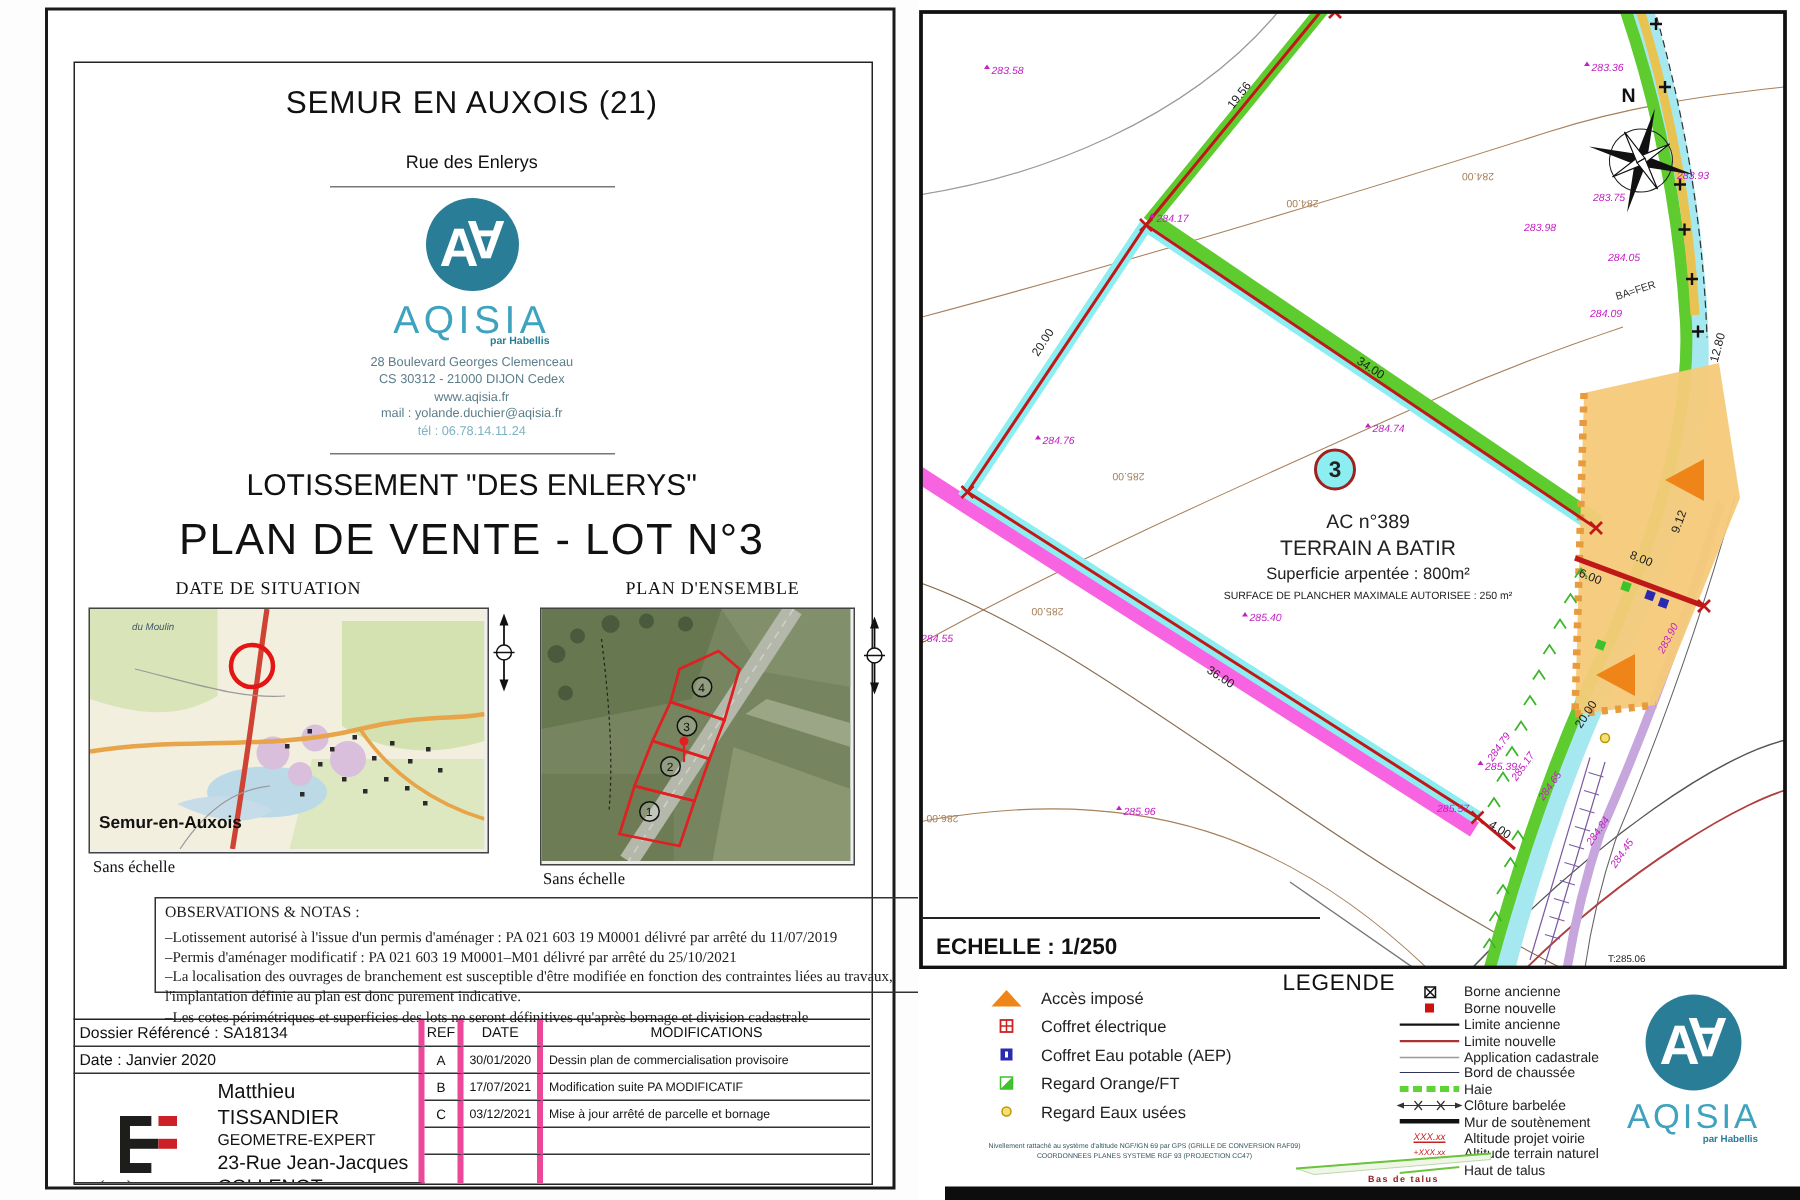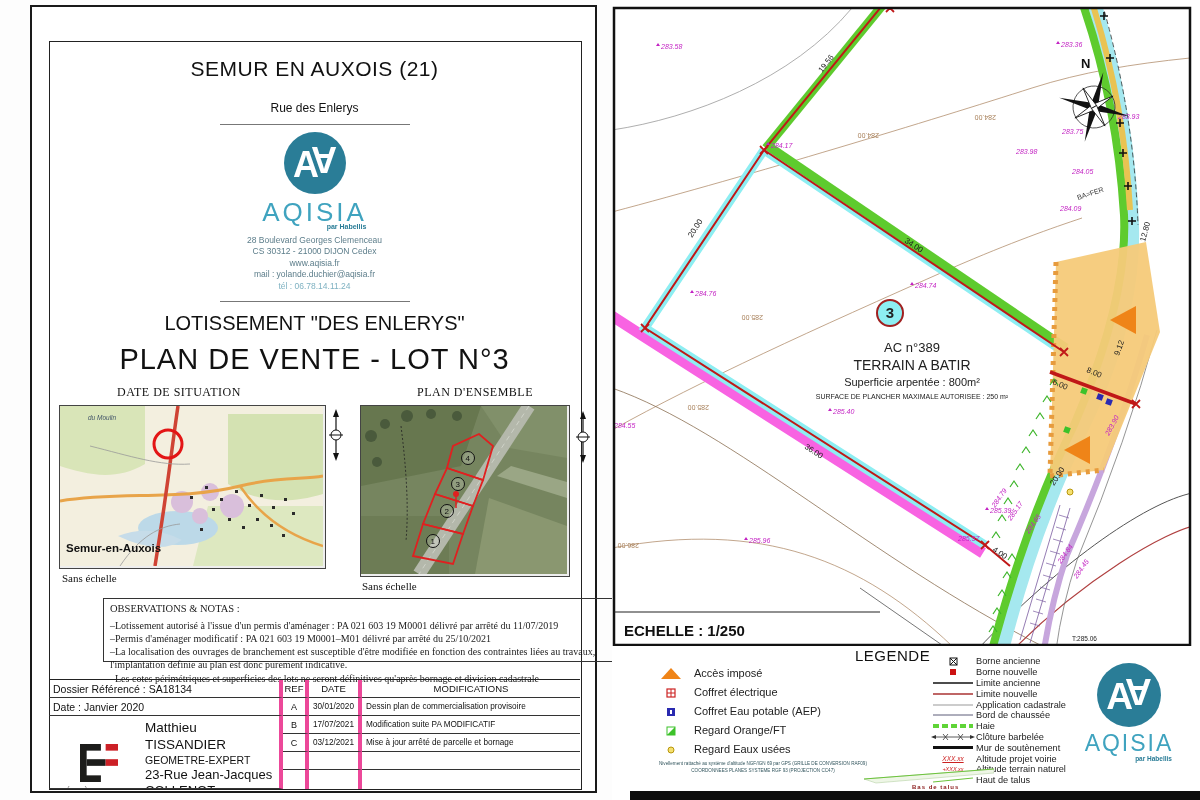--- a/index.html
+++ b/index.html
@@ -42,21 +42,21 @@
   .surv-logo-label{font-size:7.2px;font-weight:bold;color:#2b2b2b;letter-spacing:.4px;margin-top:2px;}
   .surv-right{flex:1;white-space:normal;line-height:1.25;}
   .surv-name{font-size:13.5px;margin-top:2px;}
   .surv-role{font-size:10.5px;}
   .surv-line{font-size:13px;}
   
   #right-panel{position:absolute;left:612px;top:0;width:588px;height:800px;background:#fff;}
   #legend{position:absolute;left:0;top:646px;width:588px;height:154px;background:#fff;}
   .legend-title{position:absolute;left:243px;top:1px;font-size:15px;letter-spacing:.5px;}
   .lg-left{position:absolute;left:36px;top:14px;}
-  .lg-row{display:flex;align-items:flex-end;height:19px;}
+  .lg-row{display:flex;align-items:flex-start;height:19px;}
   .lg-sym{width:46px;display:flex;justify-content:center;align-items:center;}
   .lg-lab{font-size:11px;color:#222;}
   .tri-orange{width:0;height:0;border-left:10px solid transparent;border-right:10px solid transparent;border-bottom:11px solid #ef8418;}
   .sw-acces{width:30px;height:13px;background:#f6ca79;}
   .lg-note{font-size:4.6px;color:#33565e;text-align:center;width:230px;line-height:1.5;margin-top:6px;}
   .lg-right{position:absolute;left:318px;top:10px;}
   .lg-row2{display:flex;align-items:center;height:10.8px;}
   .lg-sym2{width:46px;display:flex;justify-content:center;align-items:center;}
   .lg-lab2{font-size:9.2px;color:#222;}
   .alt-sample{font-size:6.5px;color:#cc2020;text-decoration:underline;font-style:italic;}

